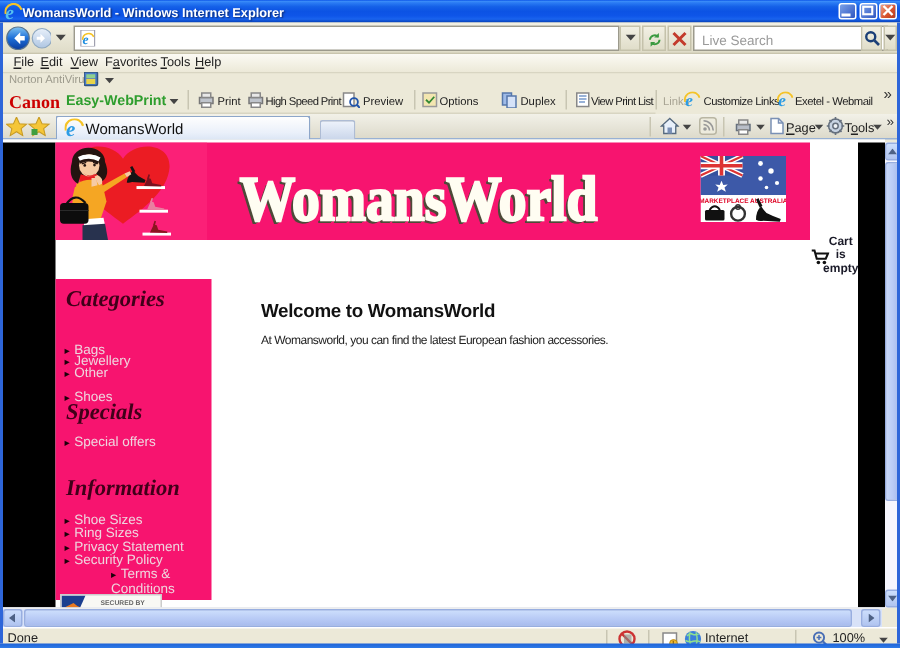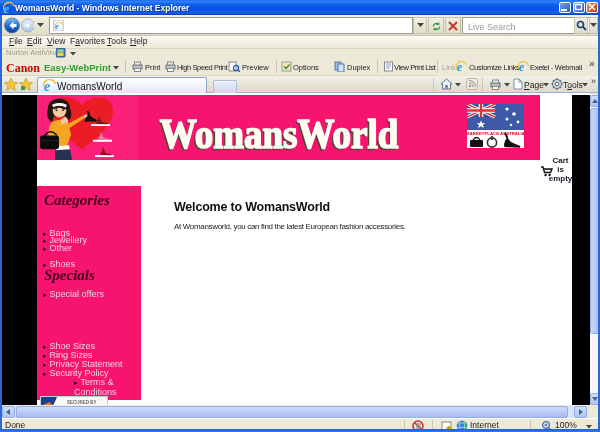--- a/index.html
+++ b/index.html
@@ -329,20 +329,21 @@
   </g>
  </svg>
  <div class="abs" id="sidebar">
   <div class="sidehead" style="left:7px;top:6px;">Categories</div>
   <div class="sideitem" style="left:6px;top:33px;margin-top:40px;">Shoes</div>
   <div class="sideitem" style="left:6px;top:42px;">Bags</div>
   <div class="sideitem" style="left:6px;top:49px;">Jewellery</div>
   <div class="sideitem" style="left:6px;top:57px;">Other</div>
   <div class="sidehead" style="left:7px;top:81px;">Specials</div>
   <div class="sideitem" style="left:6px;top:103px;">Special offers</div>
+  <div class="sidehead" style="left:7px;top:132px;">Information</div>
   <div class="sideitem" style="left:6px;top:155px;">Shoe Sizes</div>
   <div class="sideitem" style="left:6px;top:164px;">Ring Sizes</div>
   <div class="sideitem" style="left:6px;top:173px;">Privacy Statement</div>
   <div class="sideitem" style="left:6px;top:182px;">Security Policy</div>
   <div class="sideitem" style="left:6px;top:191px;margin-left:31px;">Terms &amp; Conditions</div>
  </div>
 
  <div class="abs" style="left:38px;top:303px;width:66px;height:9px;background:#F8F8F4;border:1px solid #CCC;">
   <svg class="abs" style="left:0;top:0" width="66" height="9" viewBox="0 0 66 9">
    <path d="M0 0h16l-4 9H0z" fill="#1B3F8F"></path>

